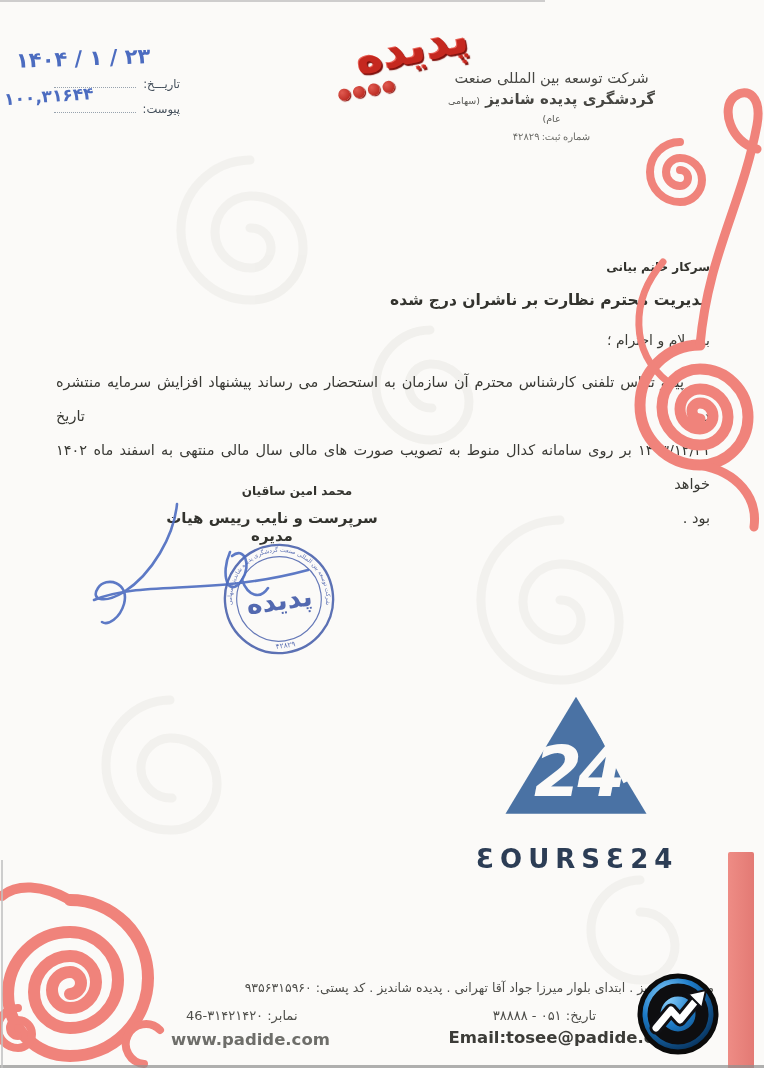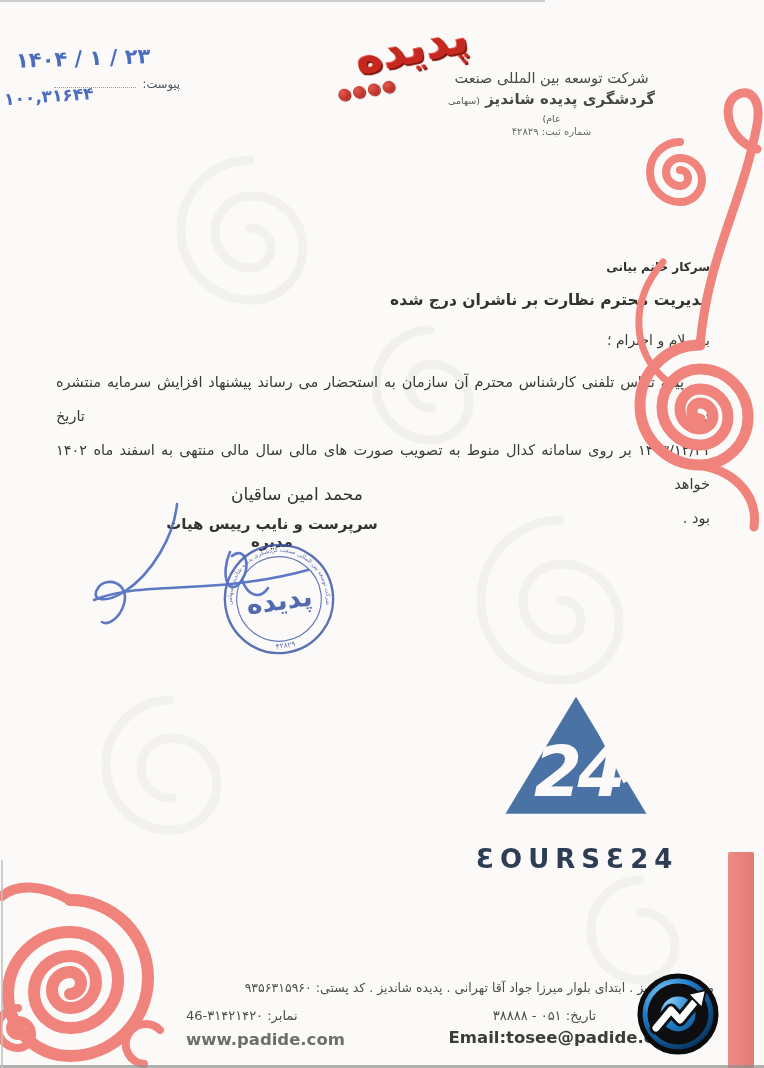--- a/index.html
+++ b/index.html
@@ -51,61 +51,61 @@
   }
 
   
   .company-block{
     position:absolute;right:100px;top:70px;width:225px;
     direction:rtl;text-align:center;color:#474743;
   }
   .company-l1{font-size:14.5px;font-weight:normal;letter-spacing:.5px;}
   .company-l2{font-size:15px;font-weight:bold;margin-top:4px;}
   .company-l2 .suffix{font-size:9.5px;font-weight:normal;color:#5a5a56;}
-  .company-reg{font-size:10px;color:#6b6b67;}
+  .company-reg{font-size:10px;color:#6b6b67;margin-top:5px;font-family:Liberation Serif, serif;}
 
   
   .swirl{position:absolute;pointer-events:none;z-index:1;}
   .swirl-tr{right:0;top:80px;}
   .swirl-bl{left:0;top:858px;}
 
   
   .letter{position:absolute;right:54px;left:56px;top:260px;direction:rtl;color:#33332e;}
   .recipient{font-size:12px;font-weight:bold;}
   .recipient-title{font-size:15.5px;font-weight:bold;margin-top:17px;}
   .salutation{font-size:14px;margin-top:23px;color:#3c3c37;}
   .body-par{margin-top:17px;font-size:14.5px;line-height:34px;color:#393934;}
   .jline{text-align:justify;text-align-last:justify;}
   .indent{text-indent:26px;}
 
   
   .sign-block{position:absolute;left:158px;top:484px;width:228px;direction:rtl;
     text-align:center;color:#33332e;z-index:12;}
-  .sign-name{font-size:17px;font-weight:normal;transform:translateX(25px);}
+  .sign-name{font-size:12px;font-weight:bold;transform:translateX(25px);}
   .sign-title{font-size:15px;font-weight:bold;margin-top:11px;}
   .stamp-wrap{position:absolute;left:220px;top:540px;width:118px;height:118px;
     transform:rotate(-8deg);opacity:.92;z-index:13;}
   .signature-ink{position:absolute;left:82px;top:496px;width:230px;height:155px;z-index:14;}
 
   
   .bourse-block{position:absolute;left:476px;top:692px;width:200px;text-align:center;z-index:12;}
   .bourse-word{
     direction:ltr;margin-top:20px;font-size:26px;font-weight:600;
     letter-spacing:6px;color:#2c3d55;
   }
 
   
   .footer-address{
     position:absolute;right:50px;top:980px;direction:rtl;
     font-size:12.5px;color:#4e4e4a;z-index:11;white-space:nowrap;
   }
   .footer-phone{position:absolute;right:168px;top:1008px;direction:rtl;font-size:13px;color:#4e4e4a;z-index:11;}
   .footer-fax{position:absolute;left:186px;top:1008px;direction:rtl;font-size:13px;color:#4e4e4a;z-index:11;}
   .footer-email{position:absolute;right:82px;top:1028px;direction:ltr;font-size:16.5px;font-weight:bold;color:#3c3c38;z-index:11;}
-  .footer-web{position:absolute;left:186px;top:1030px;direction:ltr;font-size:16.5px;font-weight:bold;color:#6e6e6a;z-index:11;}
+  .footer-web{position:absolute;left:171px;top:1030px;direction:ltr;font-size:16.5px;font-weight:bold;color:#6e6e6a;z-index:11;}
   .ltr{direction:ltr;unicode-bidi:isolate;display:inline-block;}
 
   .red-strip{
     position:absolute;right:10px;top:852px;width:26px;height:216px;
     background:linear-gradient(90deg,#ee8c85,#e37a74);z-index:20;
     border-radius:2px 2px 0 0;
   }
   .badge-icon{position:absolute;right:44px;top:972px;width:84px;height:84px;z-index:30;}
 
   
@@ -126,20 +126,24 @@
       <path d="M430,330 a55,55 0 1 0 2,110 a38,38 0 1 0 -2,-76 a22,22 0 1 0 2,44"></path>
       <path d="M640,880 a50,50 0 1 0 2,100 a34,34 0 1 0 -2,-68"></path>
     </g>
   </svg>
 
   <div class="content">
 
     <div class="hw hw-date ltr">۱۴۰۴ / ۱ / ۲۳</div>
     <div class="hw hw-number ltr">۱۰۰,۳۱۶۴۴</div>
     <div class="meta-rows">
+      <div class="meta-row">
+        <span>تاریـــخ:</span>
+        <span class="meta-dots"></span>
+      </div>
       <div class="meta-row">
         <span>پیوست:</span>
         <span class="meta-dots"></span>
       </div>
     </div>
 
     <div class="padideh-logo">
       <div class="padideh-word">پدیده</div>
       <div class="padideh-dots"><i></i><i></i><i></i><i></i></div>
     </div>

